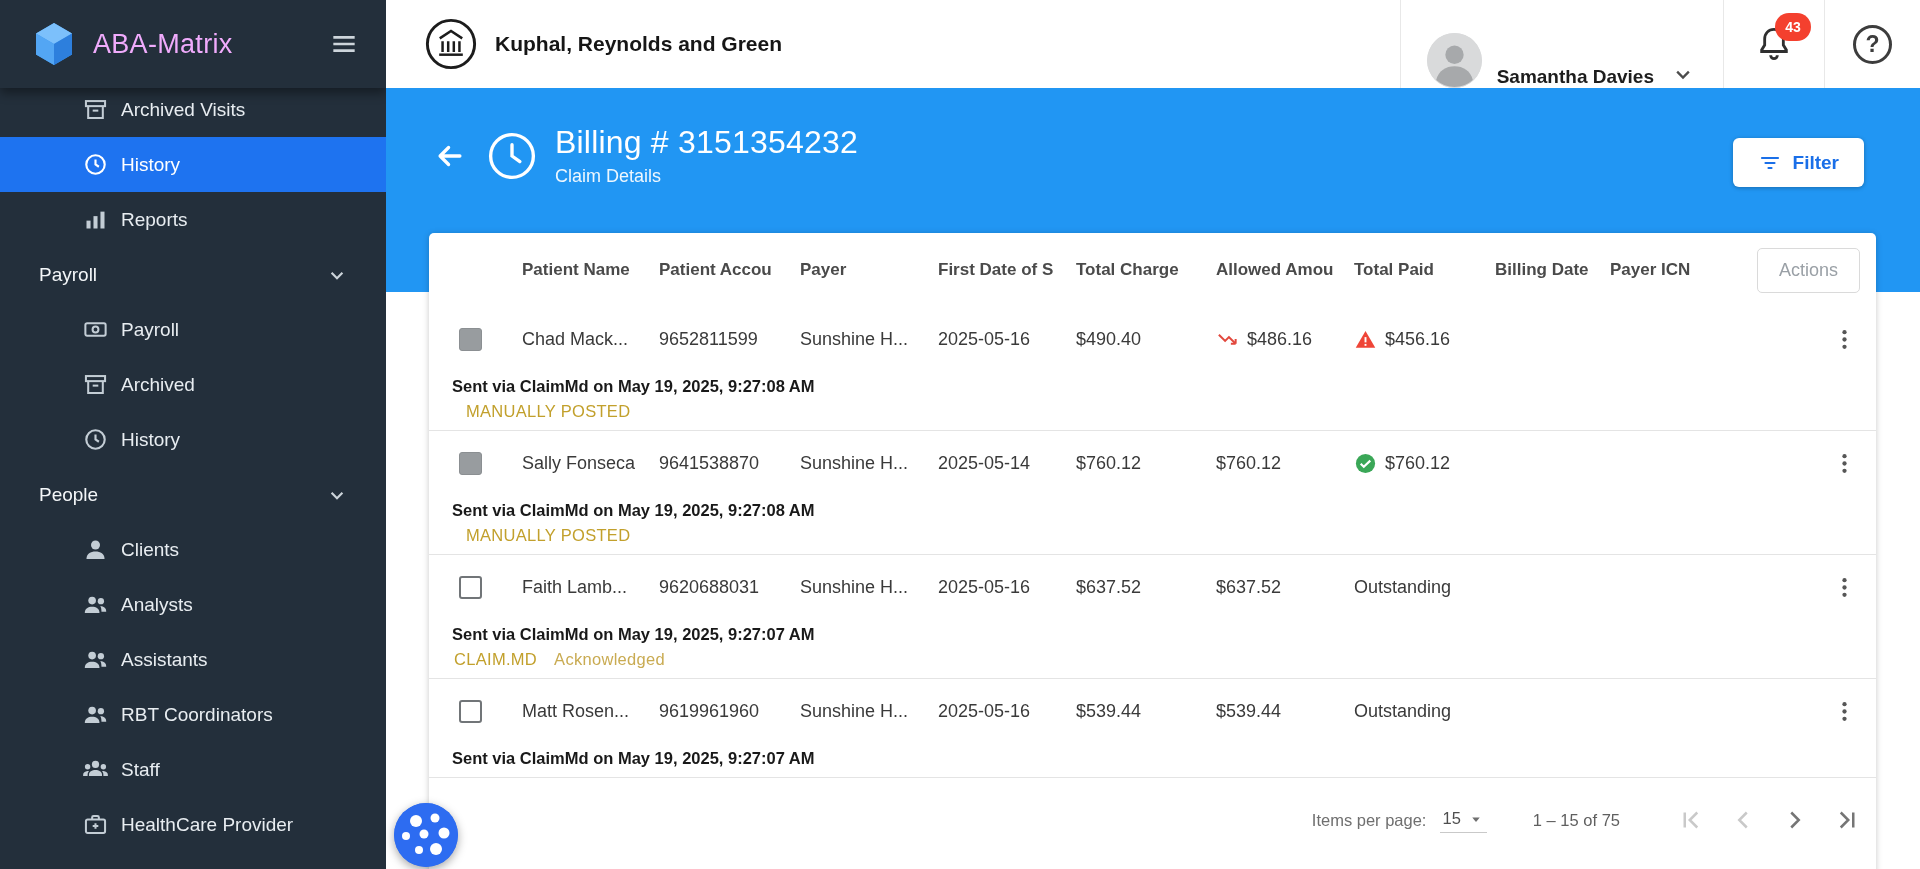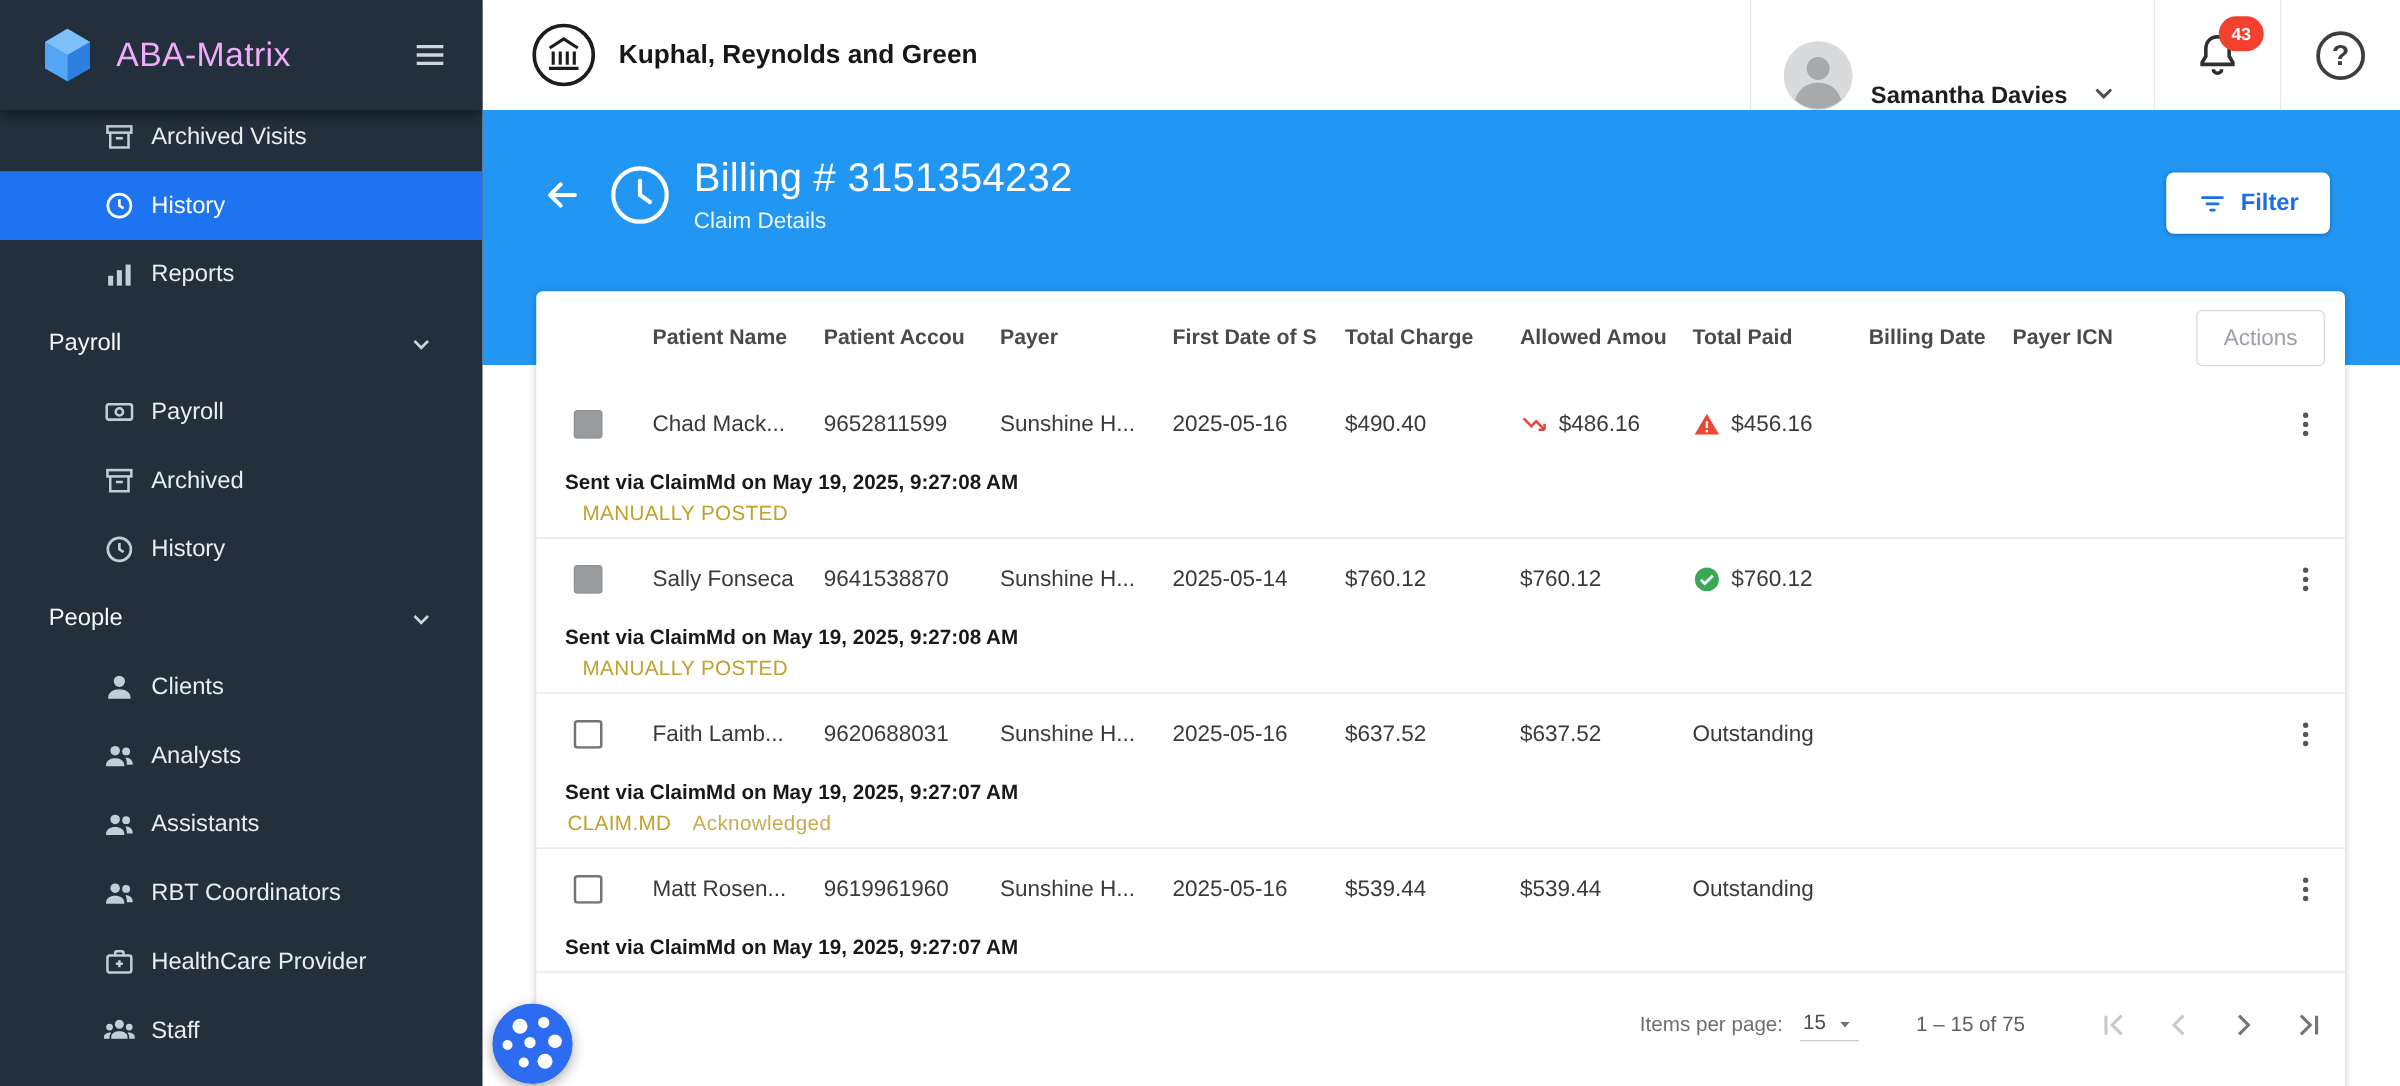--- a/index.html
+++ b/index.html
@@ -262,41 +262,41 @@
               <path d="M2.5 19c0-3.4 3-5.1 6.5-5.1s6.5 1.7 6.5 5.1v.5h-13z"></path>
               <circle cx="16.8" cy="9" r="2.8"></circle>
               <path d="M16.3 13.4c2.9.2 5.2 1.8 5.2 4.6v.5h-4.2c0-2-.3-3.7-1-5.1z"></path>
             </svg>
           </span>
         <span class="label">RBT Coordinators</span>
       </div>
 
       <div class="nav-item">
         <span class="icon">
-            <svg viewBox="0 0 24 24" fill="none" stroke="currentColor" stroke-width="1.8">
-              <rect x="3.5" y="7.5" width="17" height="12" rx="1.5"></rect>
-              <path d="M9 7.5V5.8c0-.7.6-1.3 1.3-1.3h3.4c.7 0 1.3.6 1.3 1.3v1.7"></path>
-              <path d="M12 10.8v5M9.5 13.3h5"></path>
-            </svg>
-          </span>
-        <span class="label">HealthCare Provider</span>
-      </div>
-
-      <div class="nav-item">
-        <span class="icon">
             <svg viewBox="0 0 24 24" fill="currentColor">
               <circle cx="12" cy="7.5" r="3.2"></circle>
               <circle cx="5" cy="9.5" r="2.4"></circle>
               <circle cx="19" cy="9.5" r="2.4"></circle>
               <path d="M12 12.5c3 0 5.8 1.4 5.8 4.2v1H6.2v-1c0-2.8 2.8-4.2 5.8-4.2z"></path>
               <path d="M4.9 13.4c-2.2.3-3.9 1.4-3.9 3.3v1h4v-.9c0-1.3.4-2.4 1.2-3.2-.4-.1-.8-.2-1.3-.2z"></path>
               <path d="M19.1 13.4c2.2.3 3.9 1.4 3.9 3.3v1h-4v-.9c0-1.3-.4-2.4-1.2-3.2.4-.1.8-.2 1.3-.2z"></path>
             </svg>
           </span>
         <span class="label">Staff</span>
+      </div>
+
+      <div class="nav-item">
+        <span class="icon">
+            <svg viewBox="0 0 24 24" fill="none" stroke="currentColor" stroke-width="1.8">
+              <rect x="3.5" y="7.5" width="17" height="12" rx="1.5"></rect>
+              <path d="M9 7.5V5.8c0-.7.6-1.3 1.3-1.3h3.4c.7 0 1.3.6 1.3 1.3v1.7"></path>
+              <path d="M12 10.8v5M9.5 13.3h5"></path>
+            </svg>
+          </span>
+        <span class="label">HealthCare Provider</span>
       </div>
 
     </nav>
   </aside>
 
   <div class="main">
 
     <header class="topbar">
       <span class="org-logo">
         <svg viewBox="0 0 48 48" fill="none" stroke="#1c1c1c">

